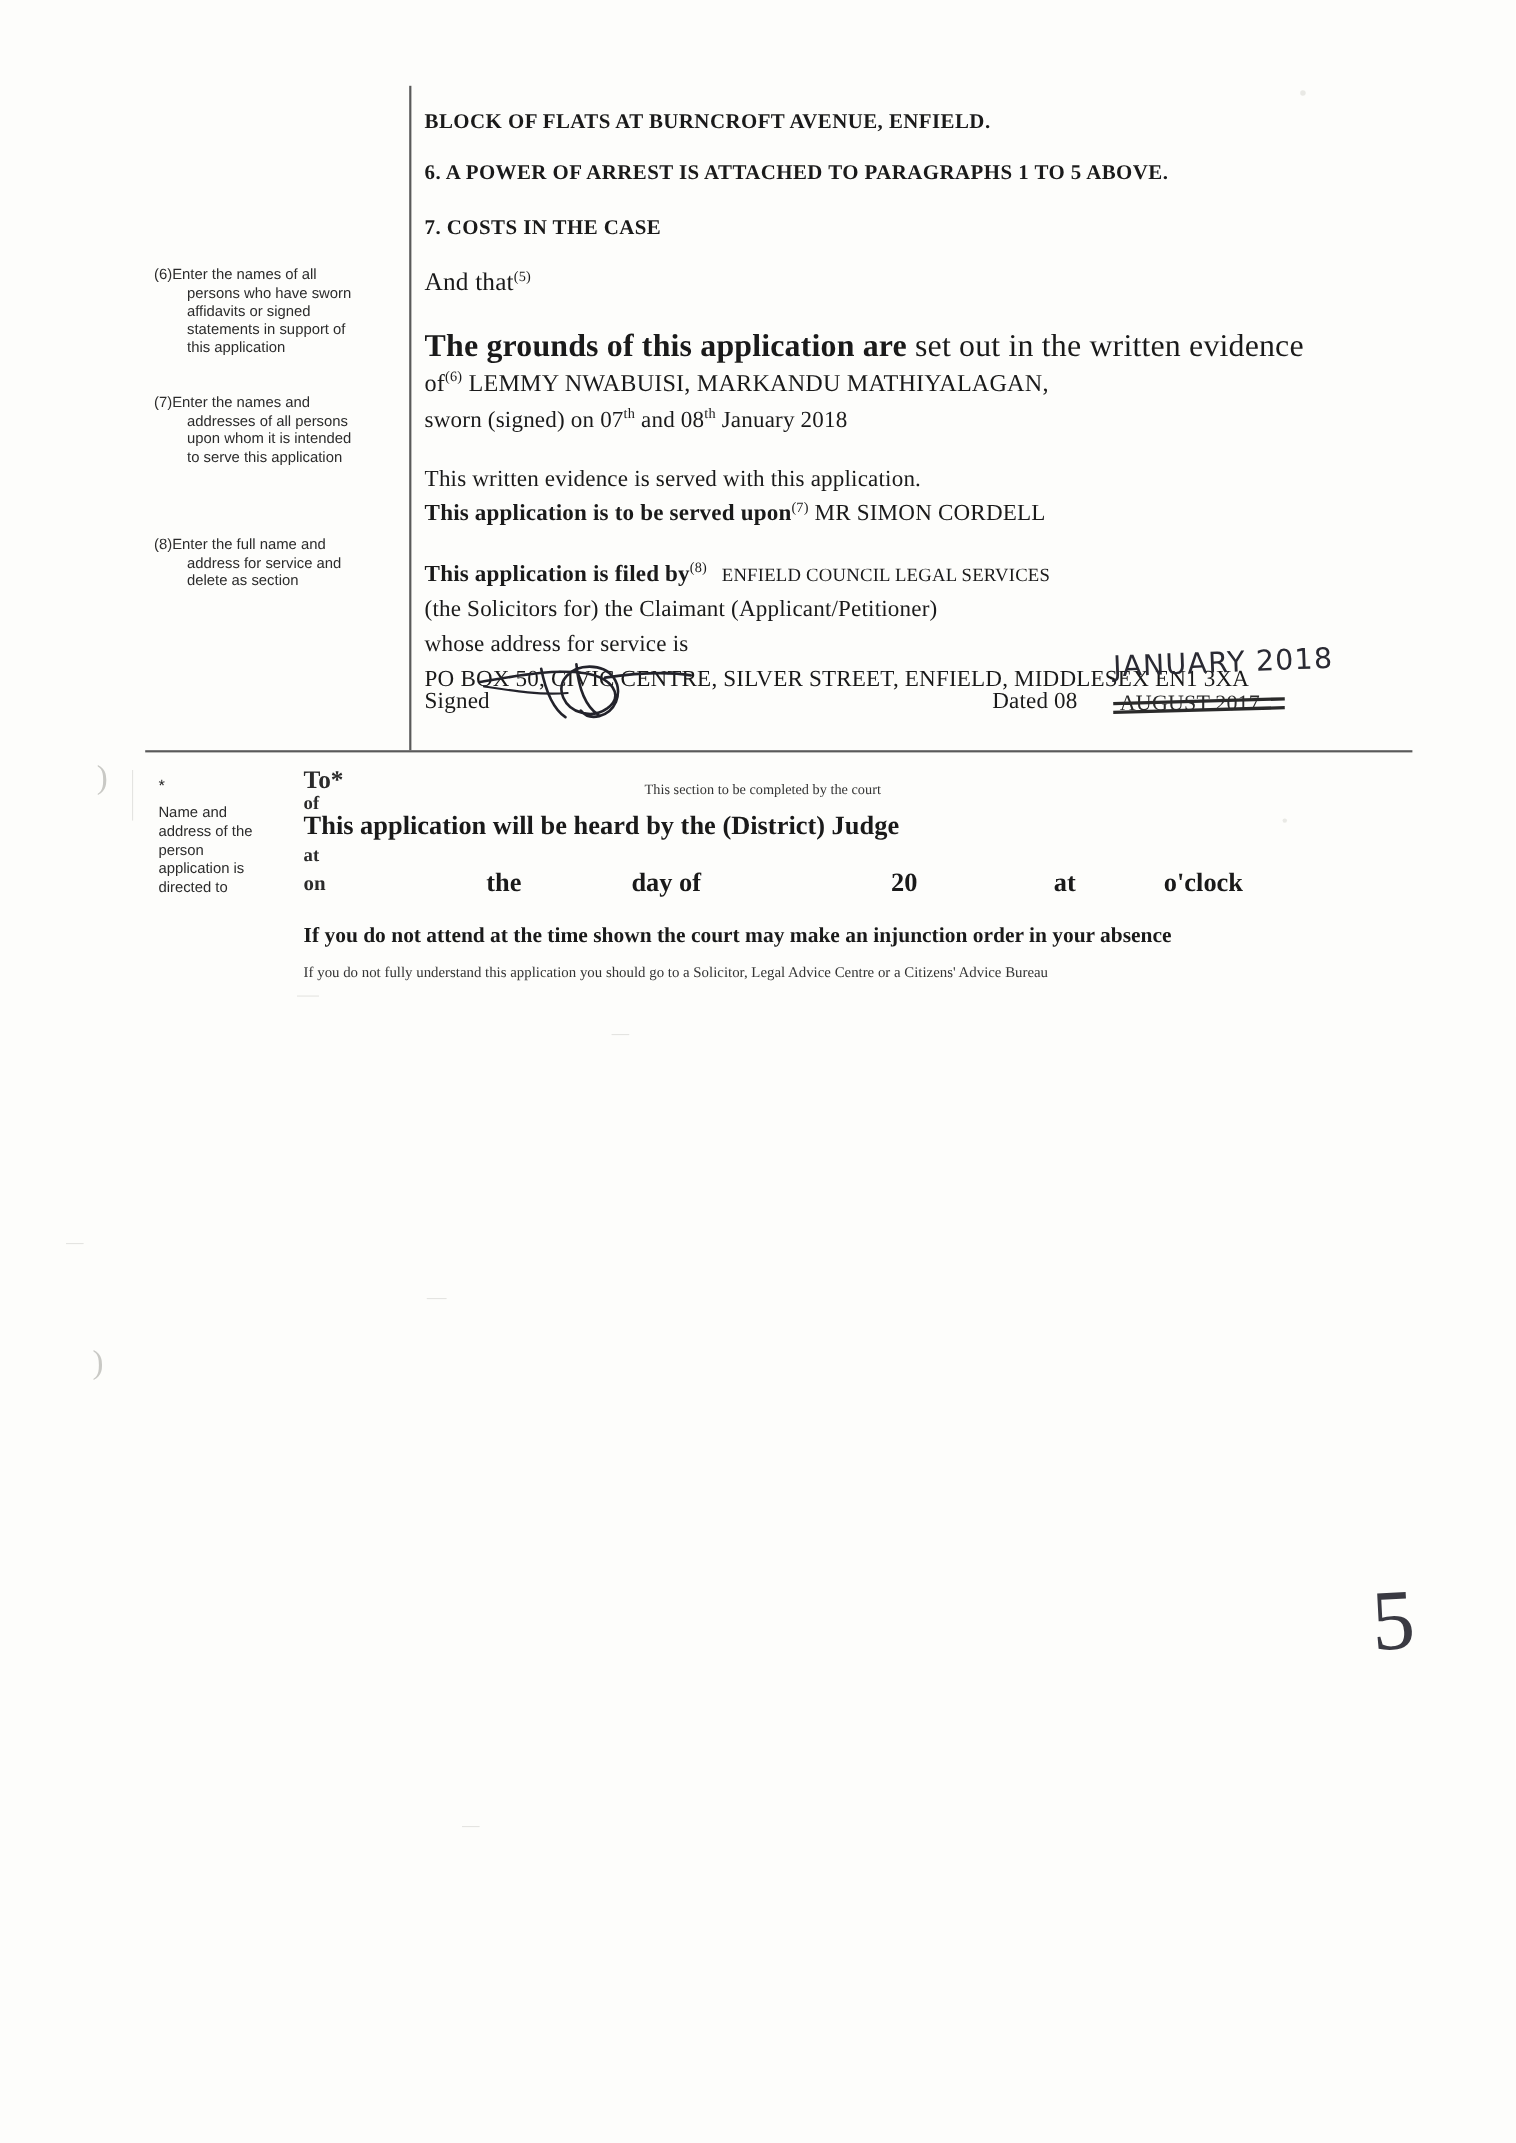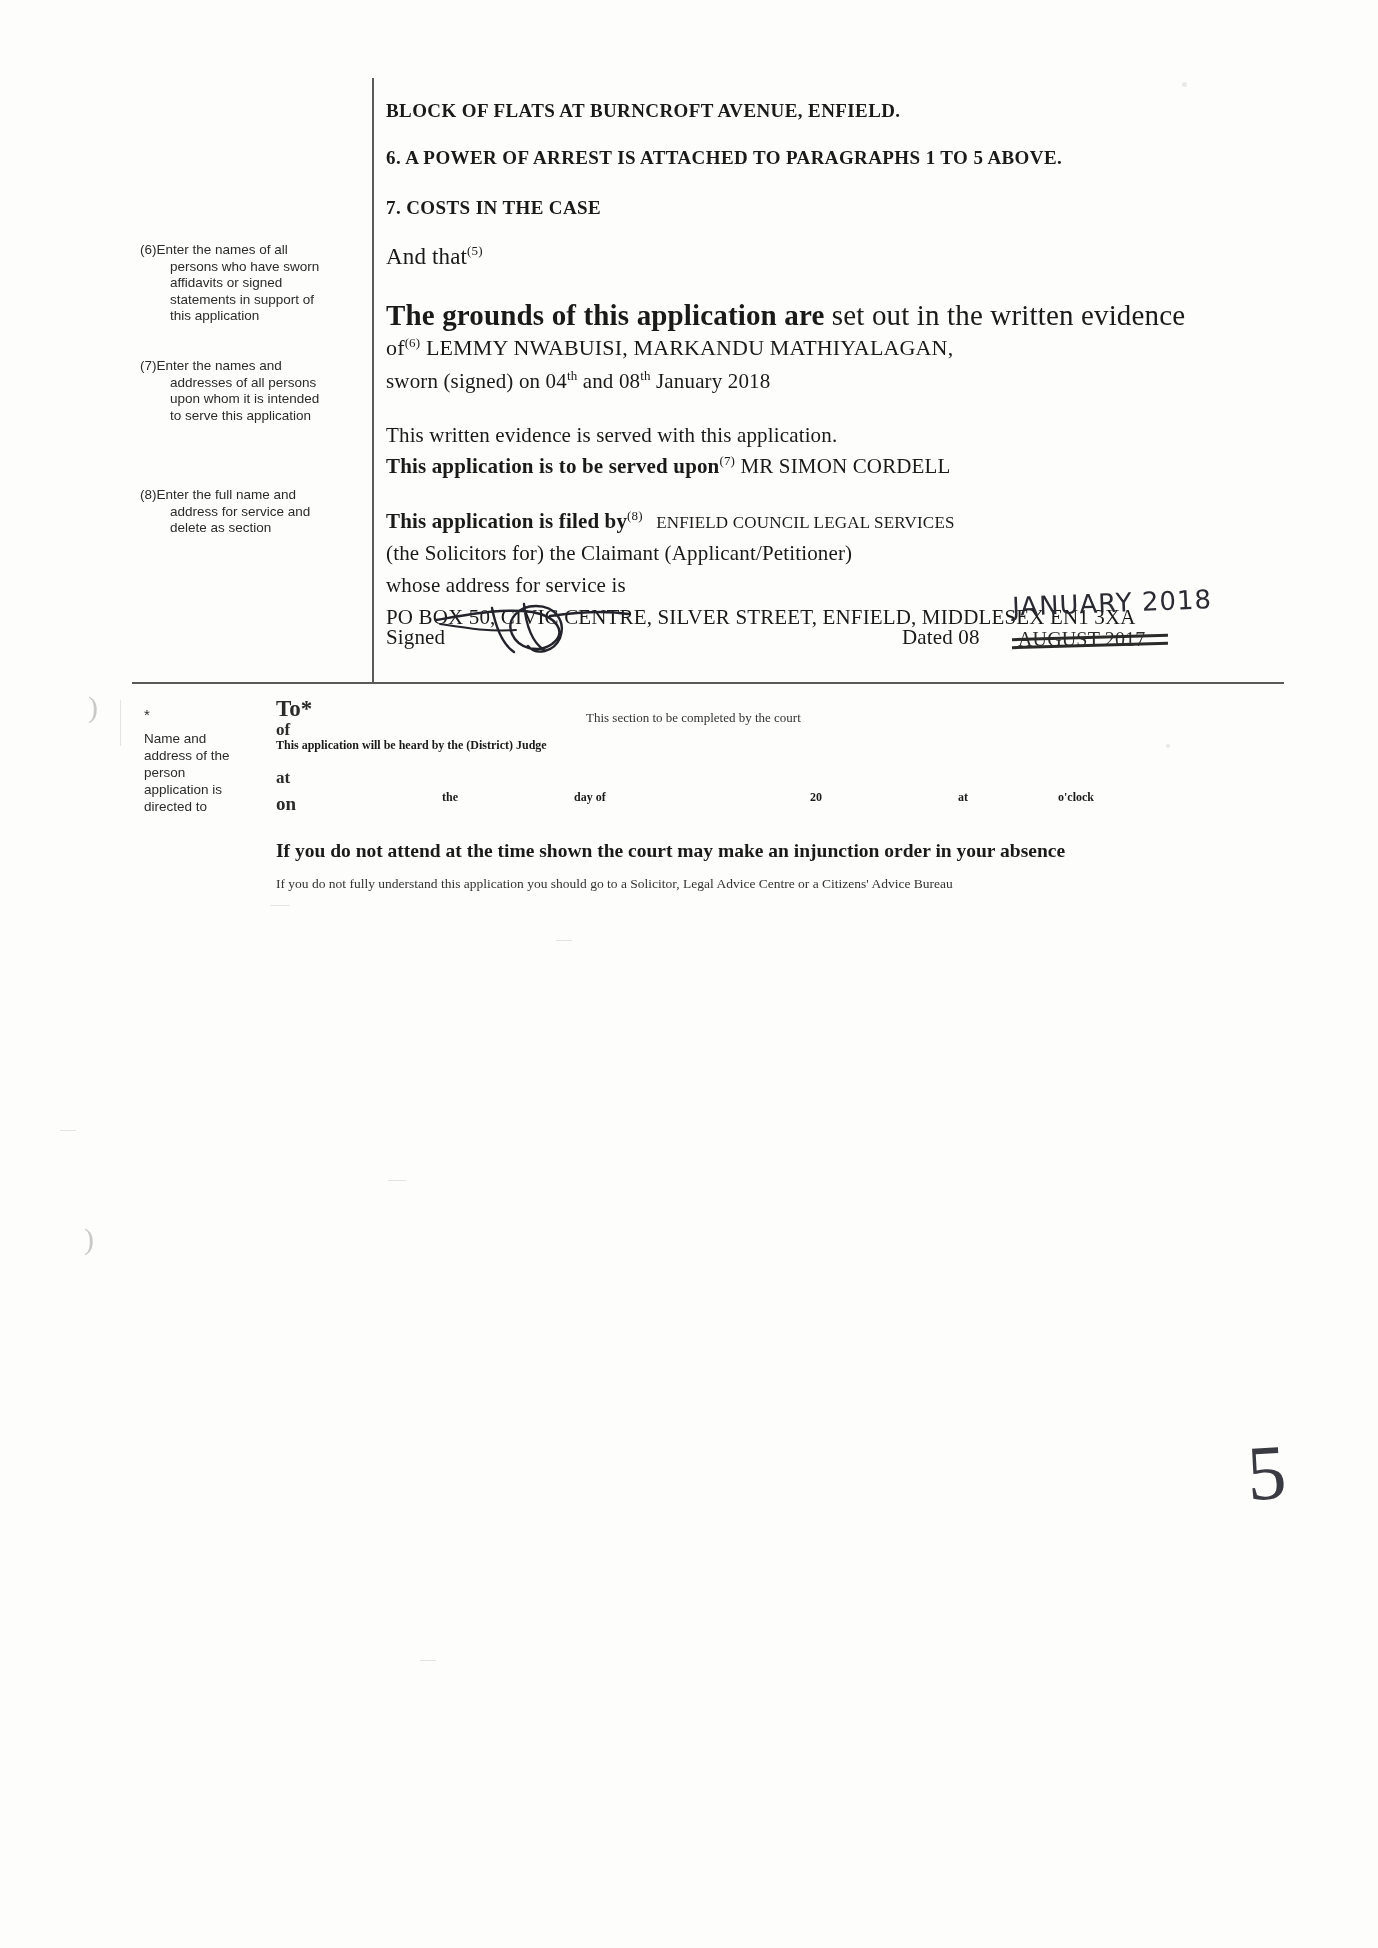--- a/index.html
+++ b/index.html
@@ -99,21 +99,21 @@
   .court-label {
     position: absolute;
     font-family: "Liberation Sans", sans-serif;
     font-size: 13.5px;
     line-height: 17px;
     color: #2b2b2b;
     width: 130px;
   }
   .court-line {
     position: absolute;
-    font-size: 12px;
+    font-size: 24px;
     white-space: nowrap;
   }
   .court-small {
     position: absolute;
     font-size: 14.5px;
     color: #2b2b2b;
     white-space: nowrap;
   }
   .court-tiny {
     position: absolute;
@@ -210,21 +210,21 @@
     <span class="b">The grounds of this application are</span>
     <span>set out in the written evidence</span>
   </div>
 
   <div class="body-line" style="top:334px;font-size:22px;">
     <span>of</span><span class="sup">(6)</span>
     <span>LEMMY NWABUISI, MARKANDU MATHIYALAGAN,</span>
   </div>
 
   <div class="body-line" style="top:368px;font-size:21px;">
-    <span>sworn (signed) on 04</span><span class="sup">th</span>
+    <span>sworn (signed) on 07</span><span class="sup">th</span>
     <span>and 08</span><span class="sup">th</span>
     <span>January 2018</span>
   </div>
 
   <div class="body-line" style="top:422px;font-size:21px;">This written evidence is served with this application.</div>
 
   <div class="body-line" style="top:453px;font-size:21px;">
     <span class="b">This application is to be served upon</span><span class="sup">(7)</span>
     <span>MR SIMON CORDELL</span>
   </div>

